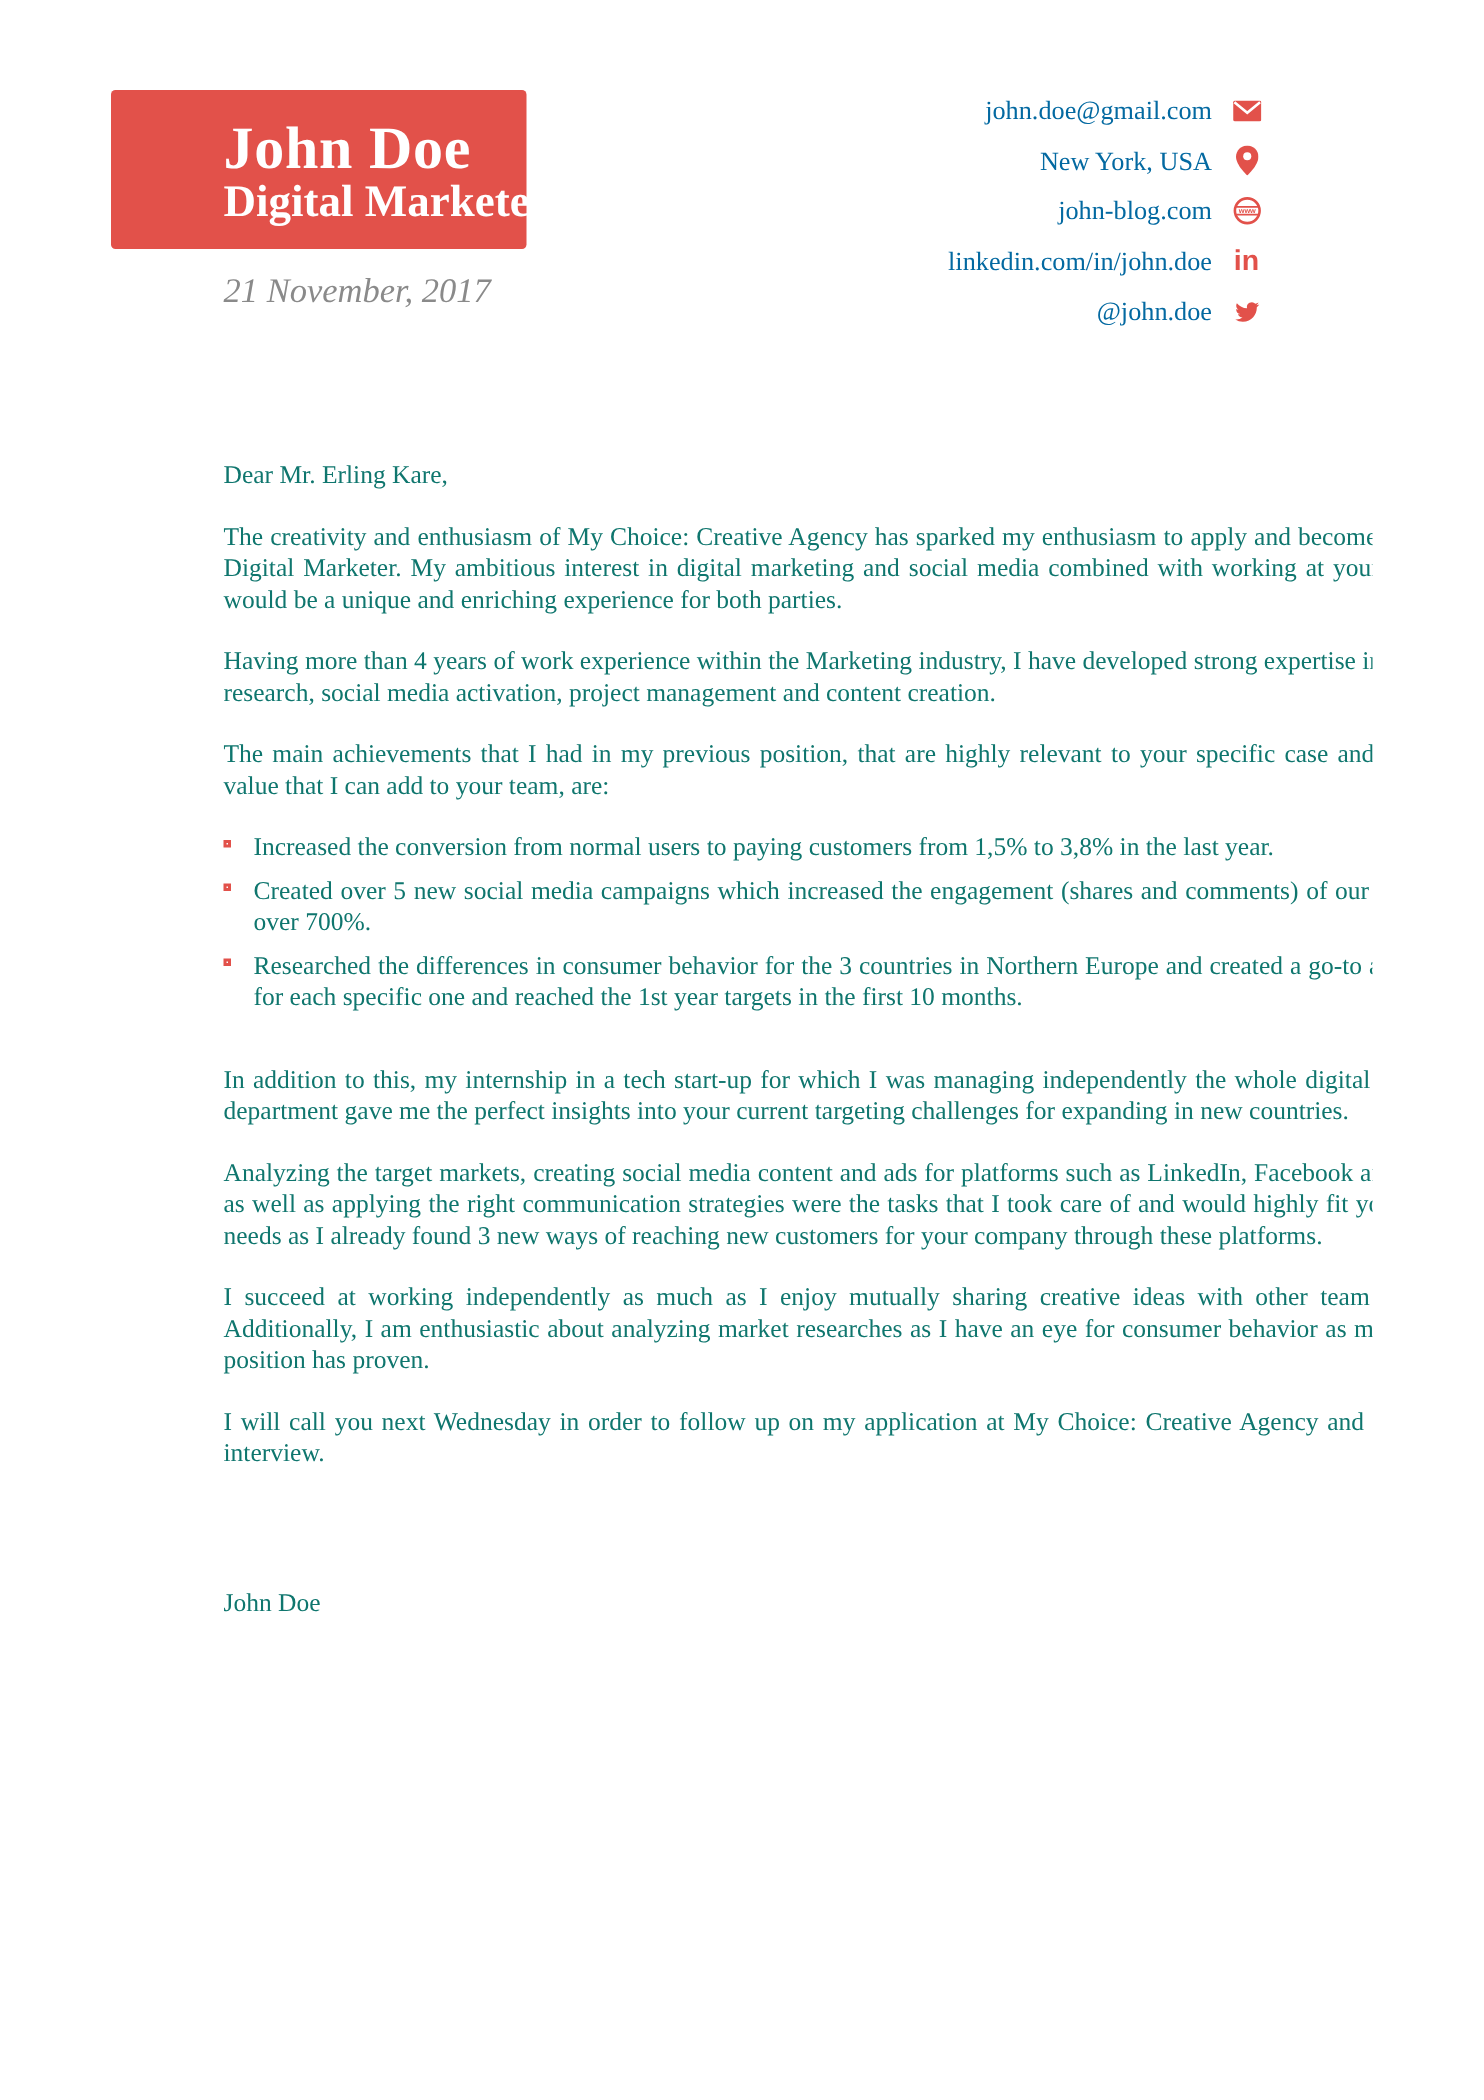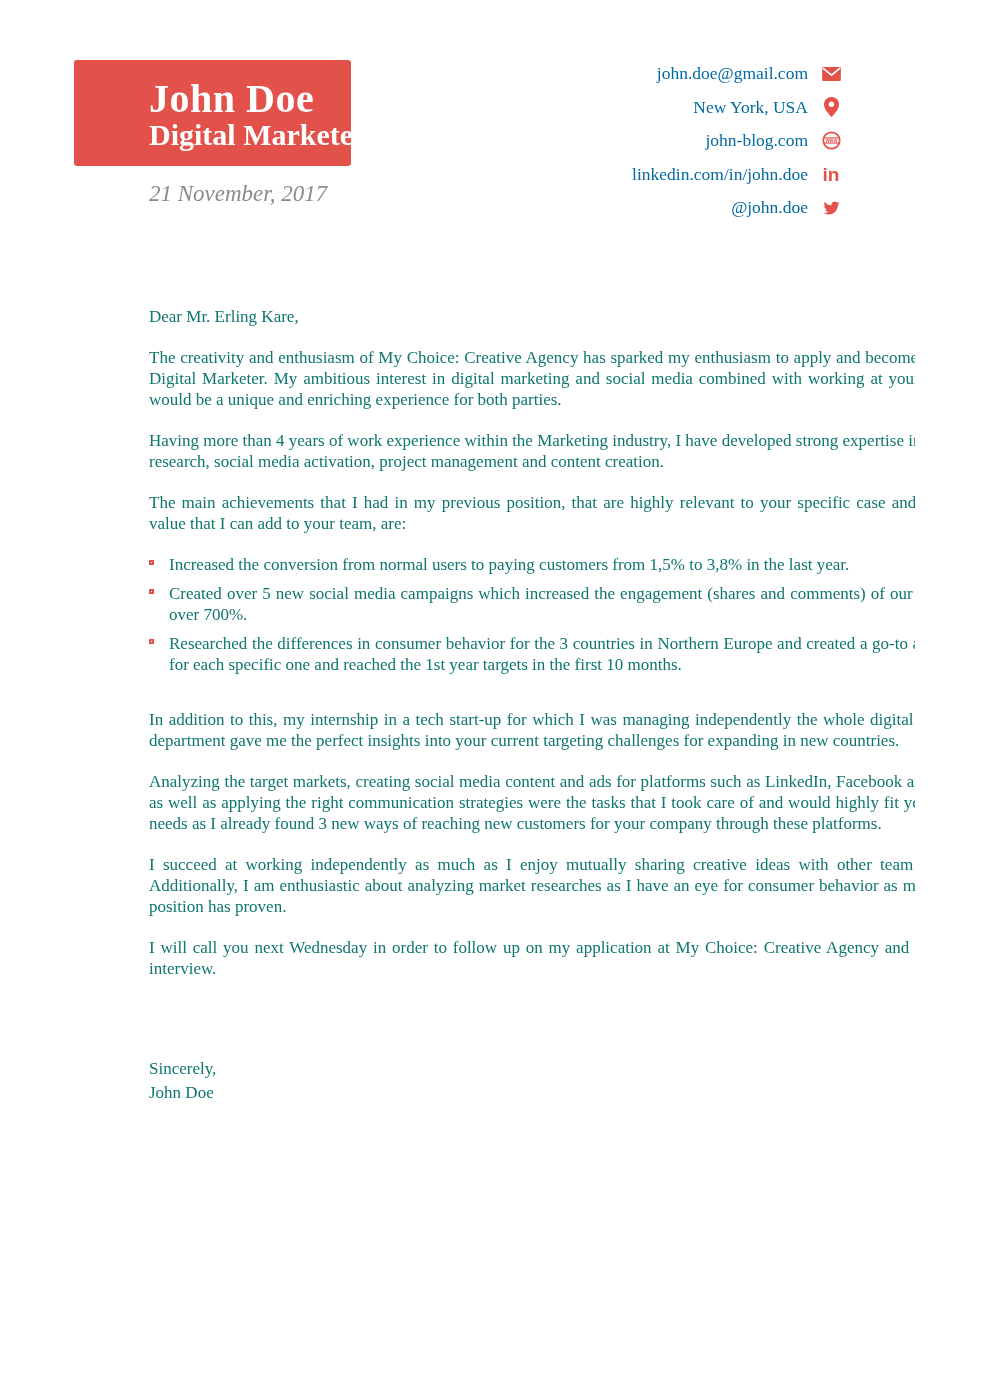--- a/index.html
+++ b/index.html
@@ -217,19 +217,18 @@
         <span>Researched the differences in consumer behavior for the 3 countries in Northern Europe and created a go-to action plan for each specific one and reached the 1st year targets in the first 10 months.</span>
       </li>
     </ul>
 
     <p>In addition to this, my internship in a tech start-up for which I was managing independently the whole digital marketing department gave me the perfect insights into your current targeting challenges for expanding in new countries.</p>
     <p>Analyzing the target markets, creating social media content and ads for platforms such as LinkedIn, Facebook and Twitter, as well as applying the right communication strategies were the tasks that I took care of and would highly fit your current needs as I already found 3 new ways of reaching new customers for your company through these platforms.</p>
     <p>I succeed at working independently as much as I enjoy mutually sharing creative ideas with other team members. Additionally, I am enthusiastic about analyzing market researches as I have an eye for consumer behavior as my previous position has proven.</p>
     <p>I will call you next Wednesday in order to follow up on my application at My Choice: Creative Agency and arrange an interview.</p>
 
     <div class="signature-block">
-      <div>Sincerely,</div>
       <div>John Doe</div>
     </div>
 
   </div>
 
 </div>
 
 </body></html>

